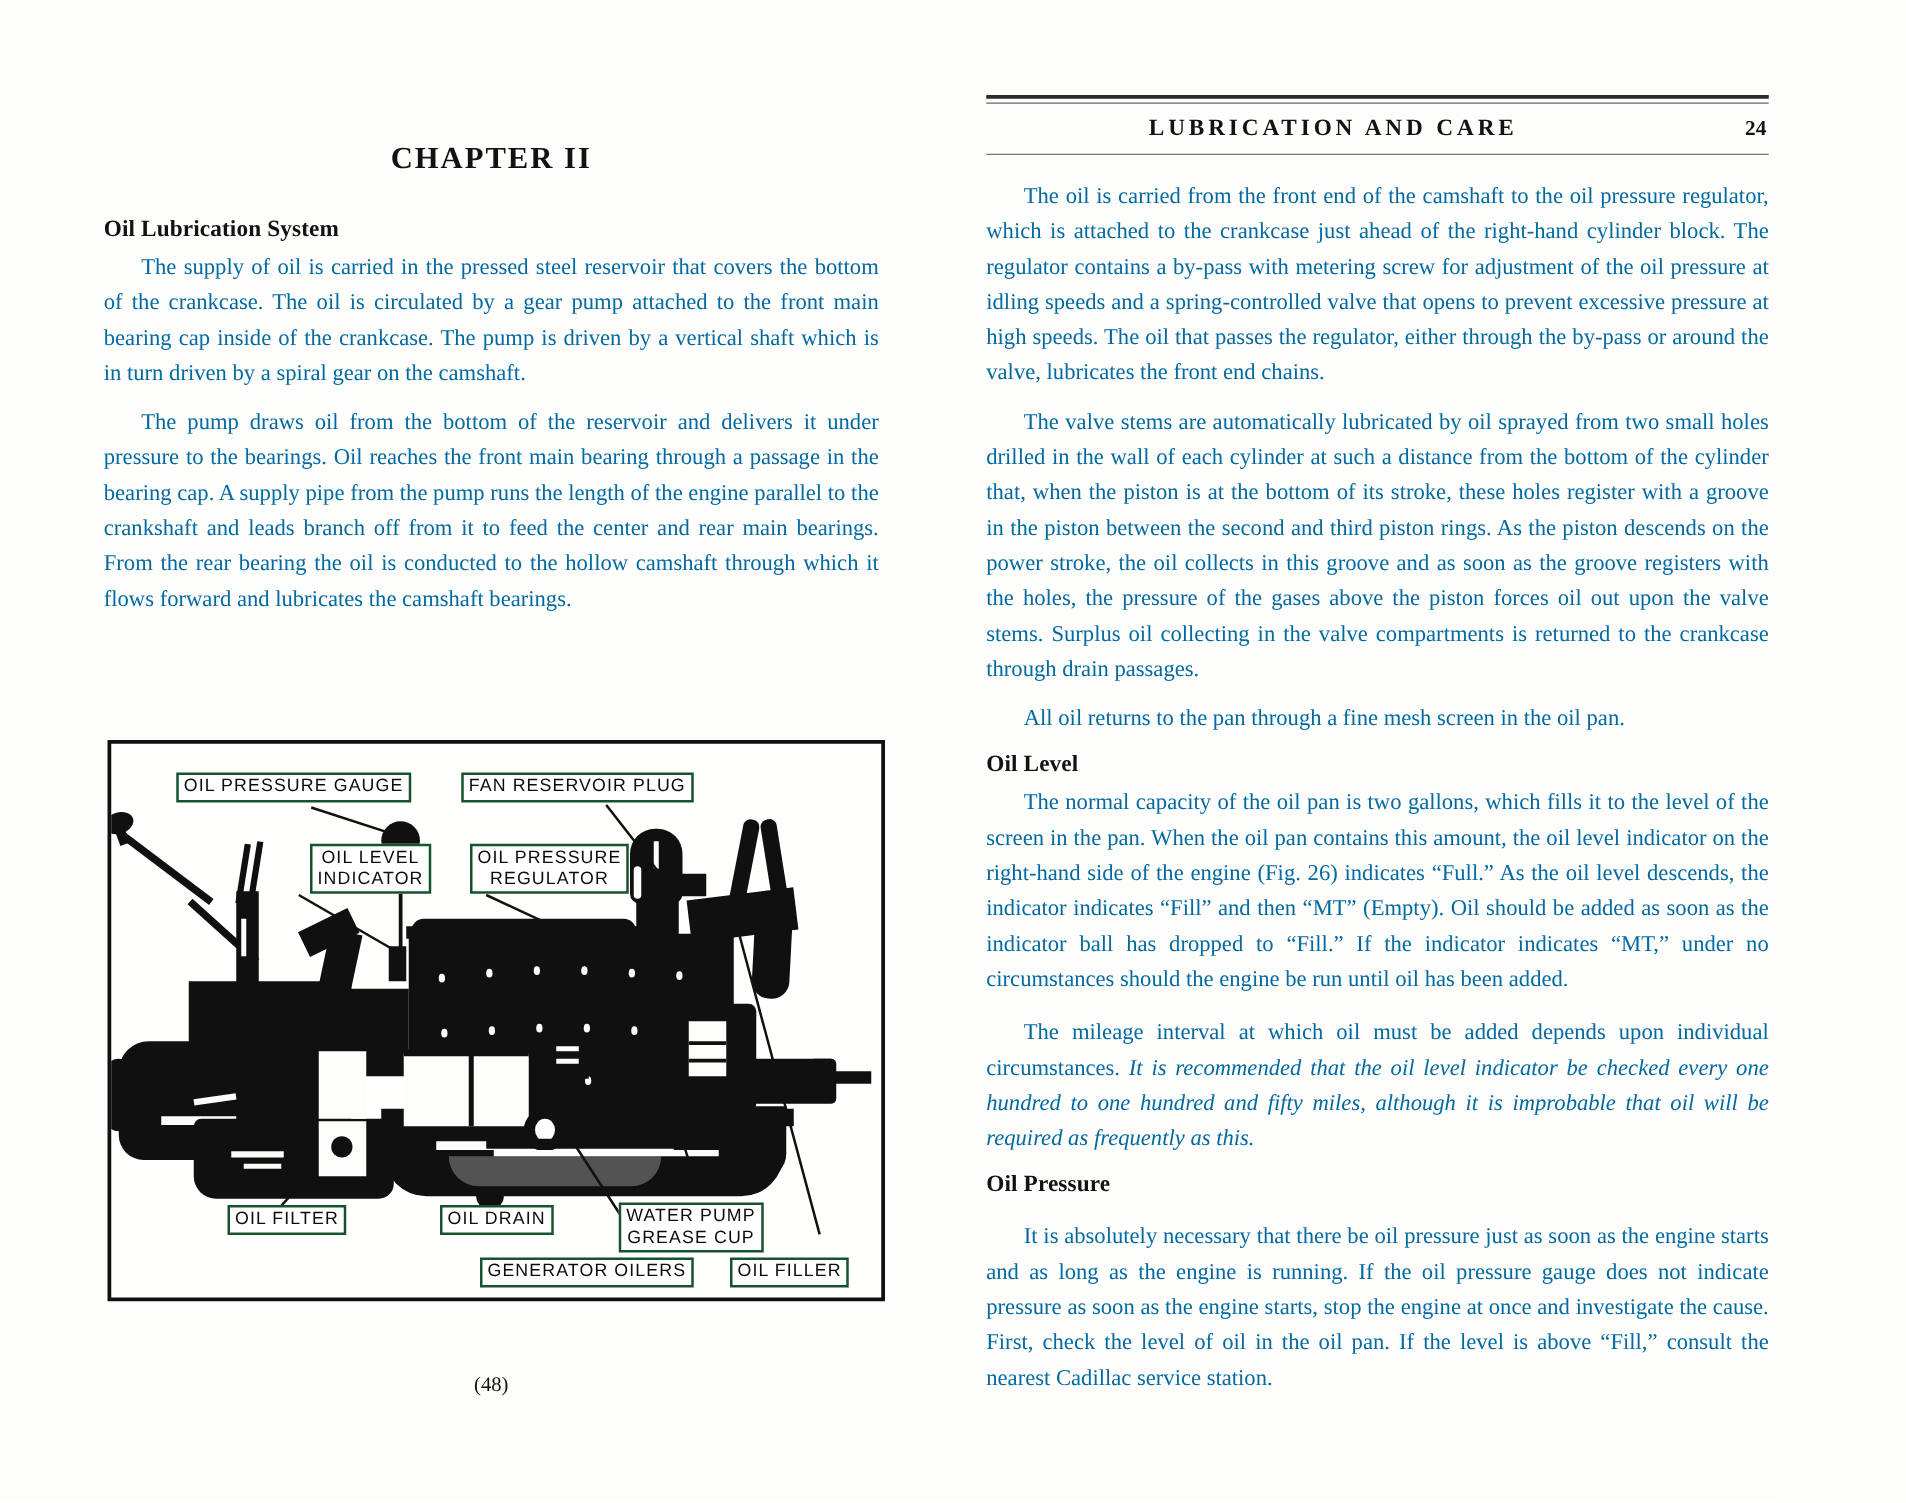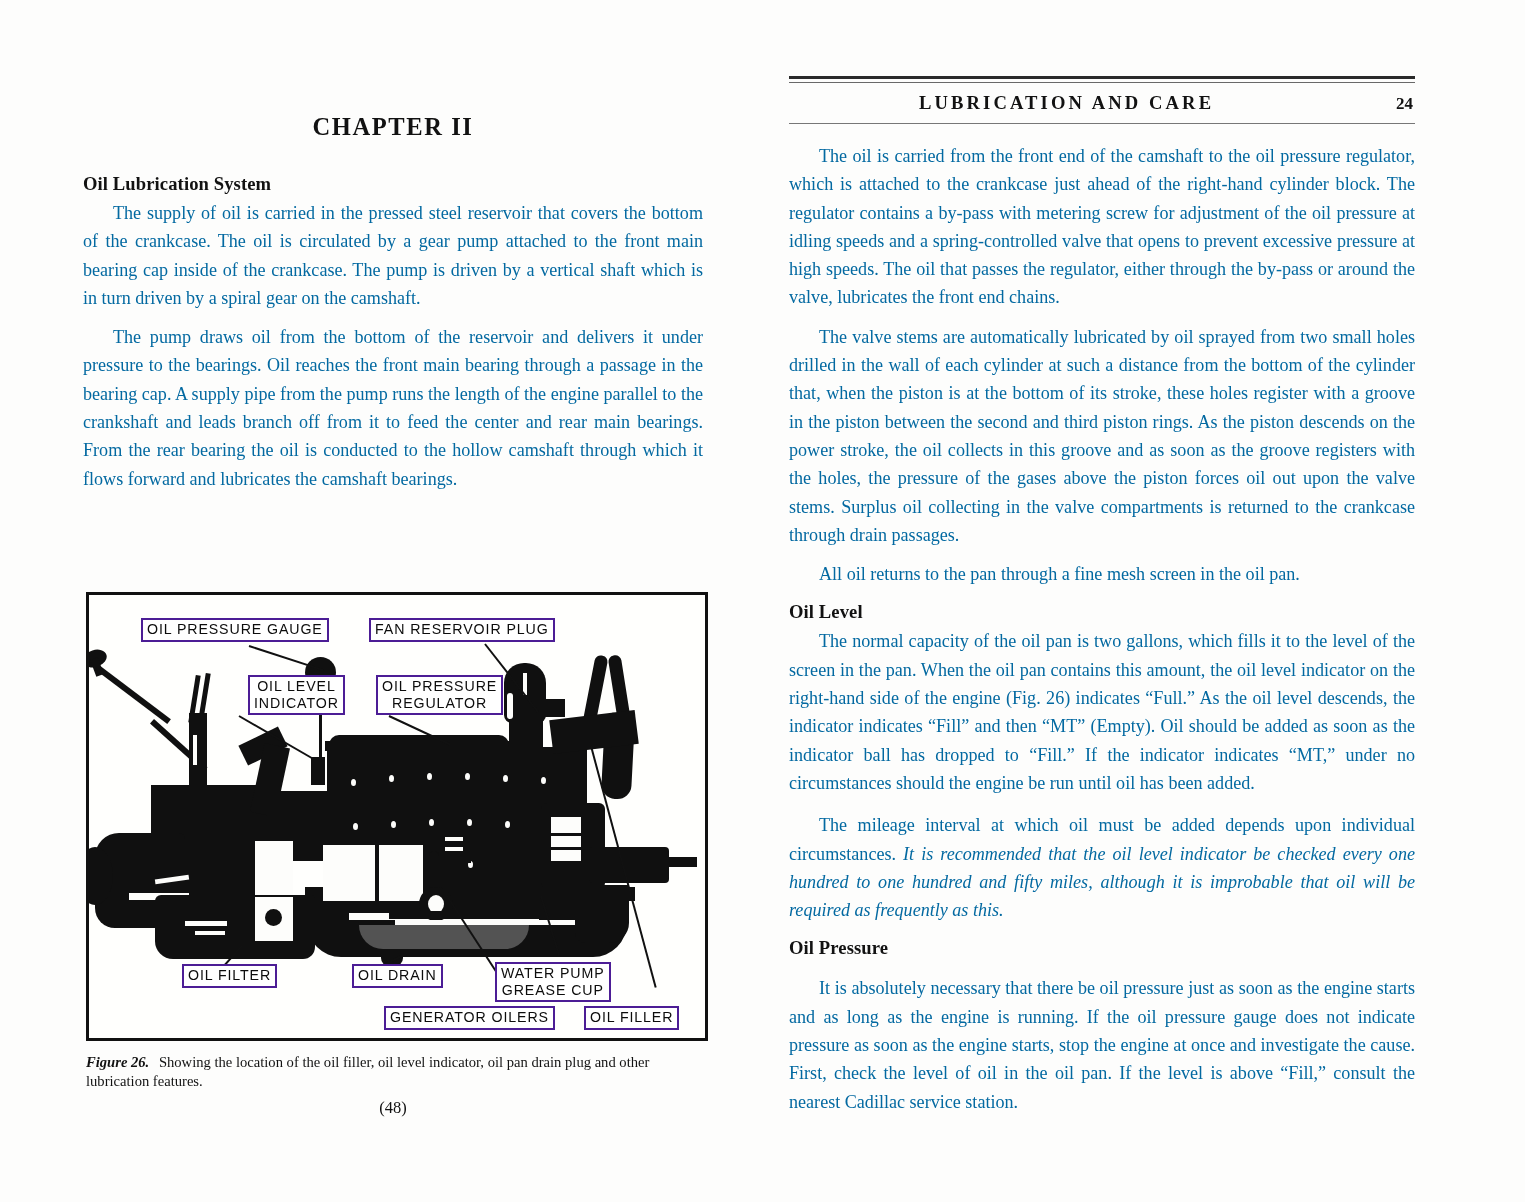--- a/index.html
+++ b/index.html
@@ -73,21 +73,21 @@
     width: 616px;
     height: 443px;
     border: 3px solid #111;
     background: #fffffd;
     overflow: hidden;
   }
   #figure-inner { position: absolute; inset: 0; }
 
   .callout {
     position: absolute;
-    border: 2px solid #4c1d95;
+    border: 2px solid #14532d;
     background: #ffffff;
     font-family: "Liberation Sans", "DejaVu Sans", sans-serif;
     font-size: 14.2px;
     font-weight: 500;
     letter-spacing: .9px;
     line-height: 16.5px;
     text-align: center;
     padding: 1px 4px 2px 4px;
     color: #0c0c0c;
     white-space: pre-line;
@@ -133,21 +133,21 @@
     top: 0;
     width: 626px;
     height: 1202px;
   }
   #running-head-wrap { position: absolute; top: 76px; left: 0; width: 626px; }
   .rule-thick { height: 2.5px; background: #2a2a2a; width: 100%; }
   .rule-thin  { height: 1.3px; background: #4f4f4f; width: 100%; margin-top: 3px; opacity: .85; }
   .rule-under { height: 1.6px; background: #555; width: 100%; margin-top: 3px; opacity: .8; }
   #running-head {
     display: flex;
-    align-items: flex-end;
+    align-items: center;
     justify-content: space-between;
     padding: 9px 2px 6px 2px;
   }
   #running-head-title {
     font-size: 18.6px;
     letter-spacing: 3.1px;
     font-weight: 600;
     margin-left: 128px;
   }
   #running-head-page {
@@ -296,24 +296,20 @@
 
         <div class="callout" style="left:406px;top:367px;">WATER  PUMP
 GREASE CUP</div>
 
         <div class="callout" style="left:295px;top:411px;">GENERATOR OILERS</div>
 
         <div class="callout" style="left:495px;top:411px;">OIL FILLER</div>
       </div>
     </div>
 
-    <div id="figure-caption">
-      <span class="fignum">Figure 26.</span>
-      <span style="margin-left:6px;">Showing the location of the oil filler, oil level indicator, oil pan drain plug and other lubrication features.</span>
-    </div>
 
     <div id="page-number-left">(48)</div>
   </div>
 
   <div id="right-page">
 
     <div id="running-head-wrap">
       <div class="rule-thick"></div>
       <div class="rule-thin"></div>
       <div id="running-head">

